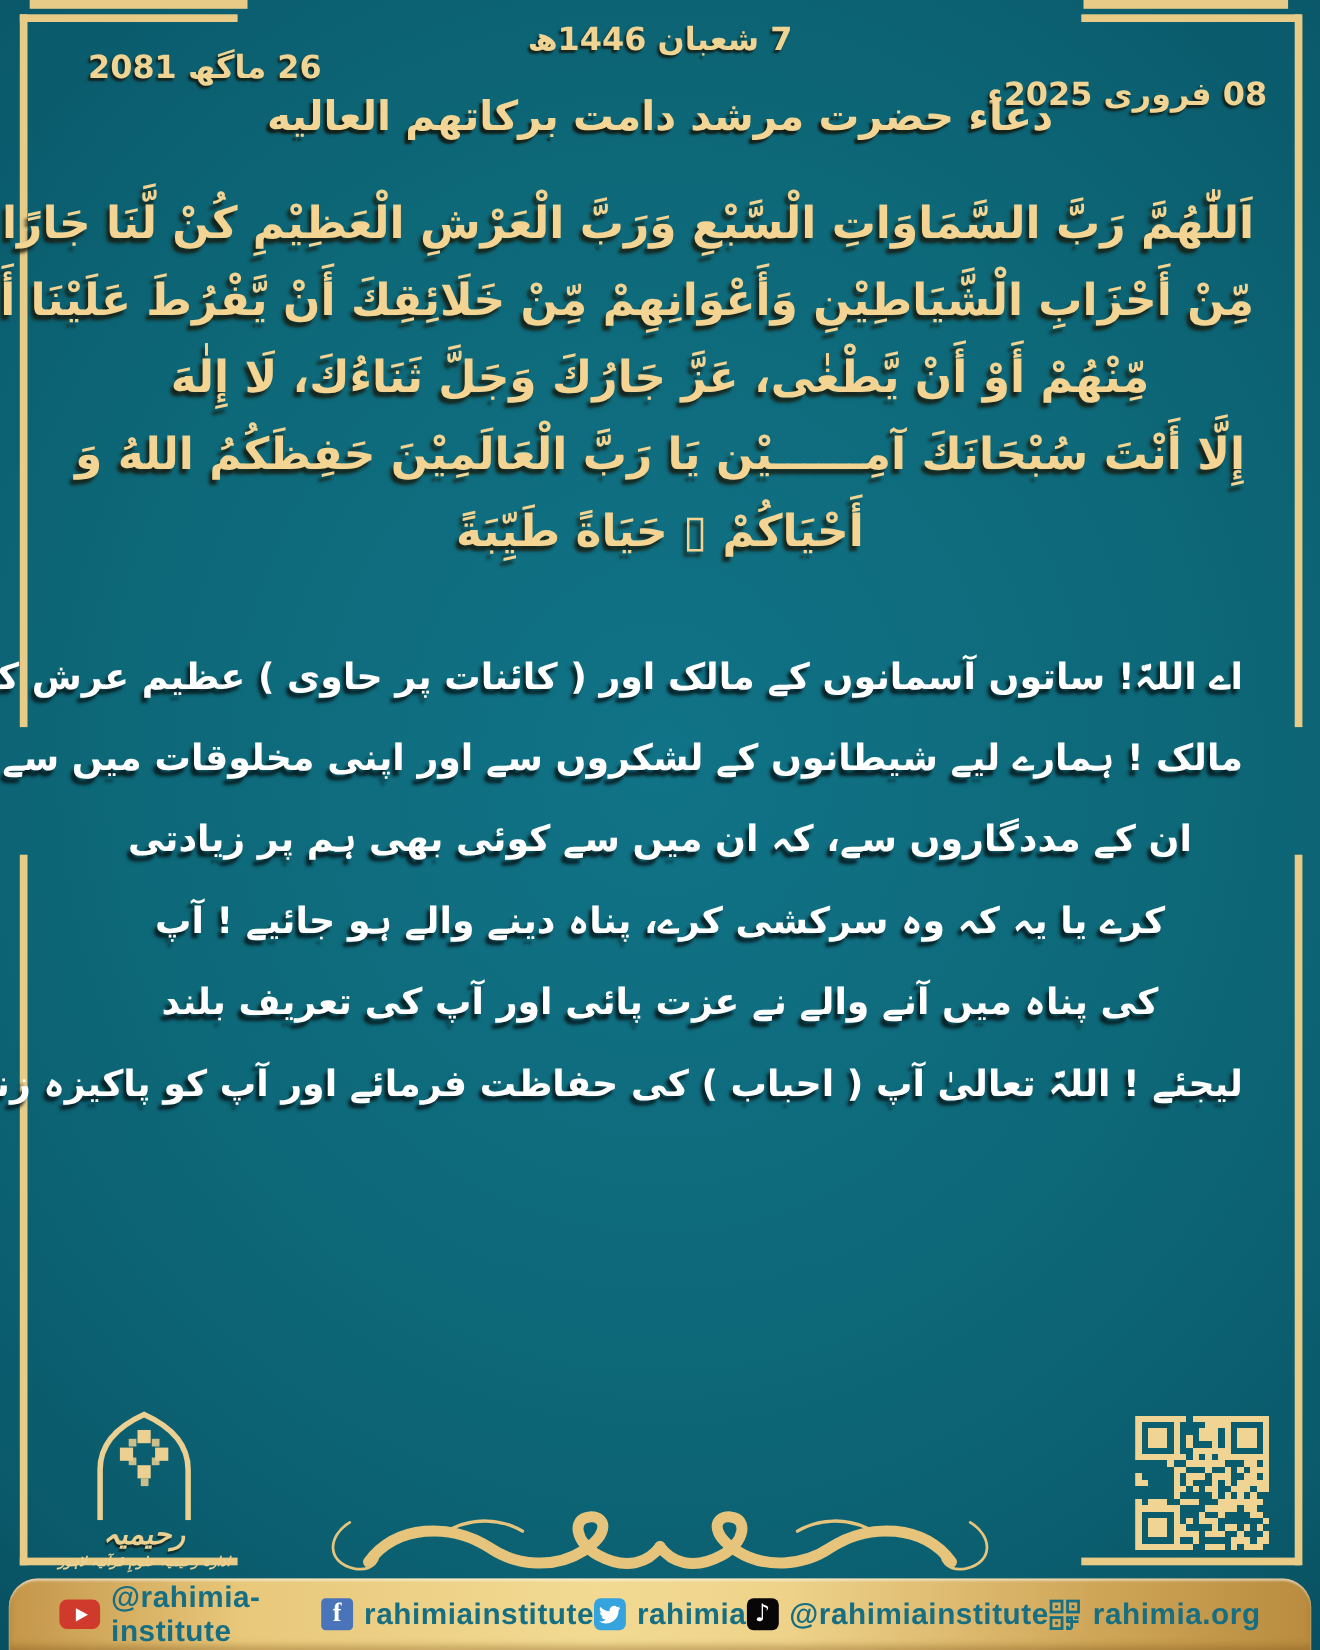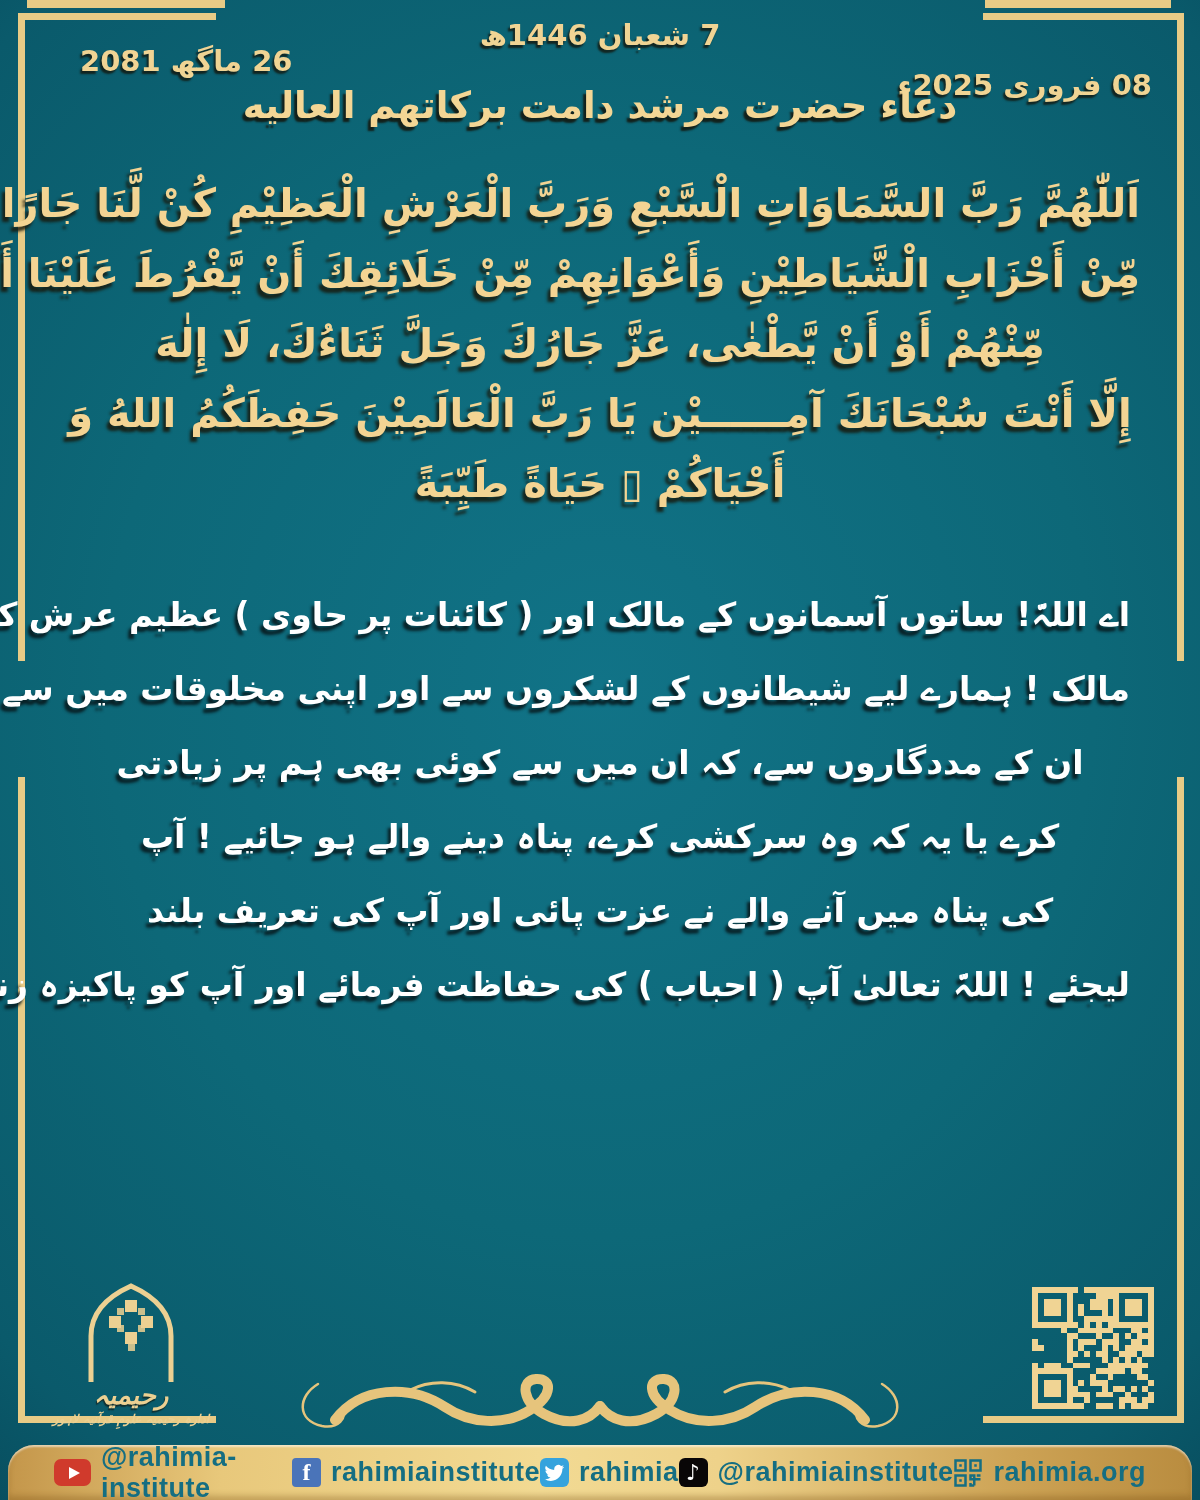--- a/index.html
+++ b/index.html
@@ -35,21 +35,21 @@
   .logo{position:absolute;left:46px;top:1278px;width:170px;text-align:center;}
   .logo-word{color:#ecd092;font-size:26px;font-weight:bold;direction:rtl;margin-top:-6px;
     text-shadow:-1px 2px 1px rgba(20,20,10,.6);font-style:italic;}
   .logo-sub{color:#ecd092;font-size:12px;font-weight:bold;direction:rtl;margin-top:2px;white-space:nowrap;font-style:italic;}
   
   .flourish{position:absolute;left:290px;top:1362px;}
   
   .qr{position:absolute;left:1032px;top:1287px;width:122px;height:122px;}
   
   .footer{
-    position:absolute;left:8px;right:8px;bottom:0;height:55px;
+    position:absolute;left:8px;right:8px;bottom:0;height:65px;
     border-radius:26px 26px 0 0;
     background:linear-gradient(90deg,#c4964a 0%,#e8c87b 18%,#f2da93 45%,#eed28a 60%,#cda355 85%,#b98c3f 100%);
     box-shadow:inset 0 2px 2px rgba(255,255,255,.55), inset 0 -4px 6px rgba(120,80,20,.35);
     display:flex;align-items:center;justify-content:space-between;padding:0 46px;box-sizing:border-box;
   }
   .f-item{display:flex;align-items:center;gap:10px;}
   .f-label{color:#156e82;font-size:27px;font-weight:bold;letter-spacing:.5px;font-family:"Liberation Sans",sans-serif;}
   .fi{display:flex;align-items:center;justify-content:center;flex:none;}
   .fi-yt{width:37px;height:27px;background:#d03a2c;border-radius:7px;}
   .fi-yt .tri{width:0;height:0;border-left:11px solid #fff;border-top:6px solid transparent;border-bottom:6px solid transparent;margin-left:3px;}

